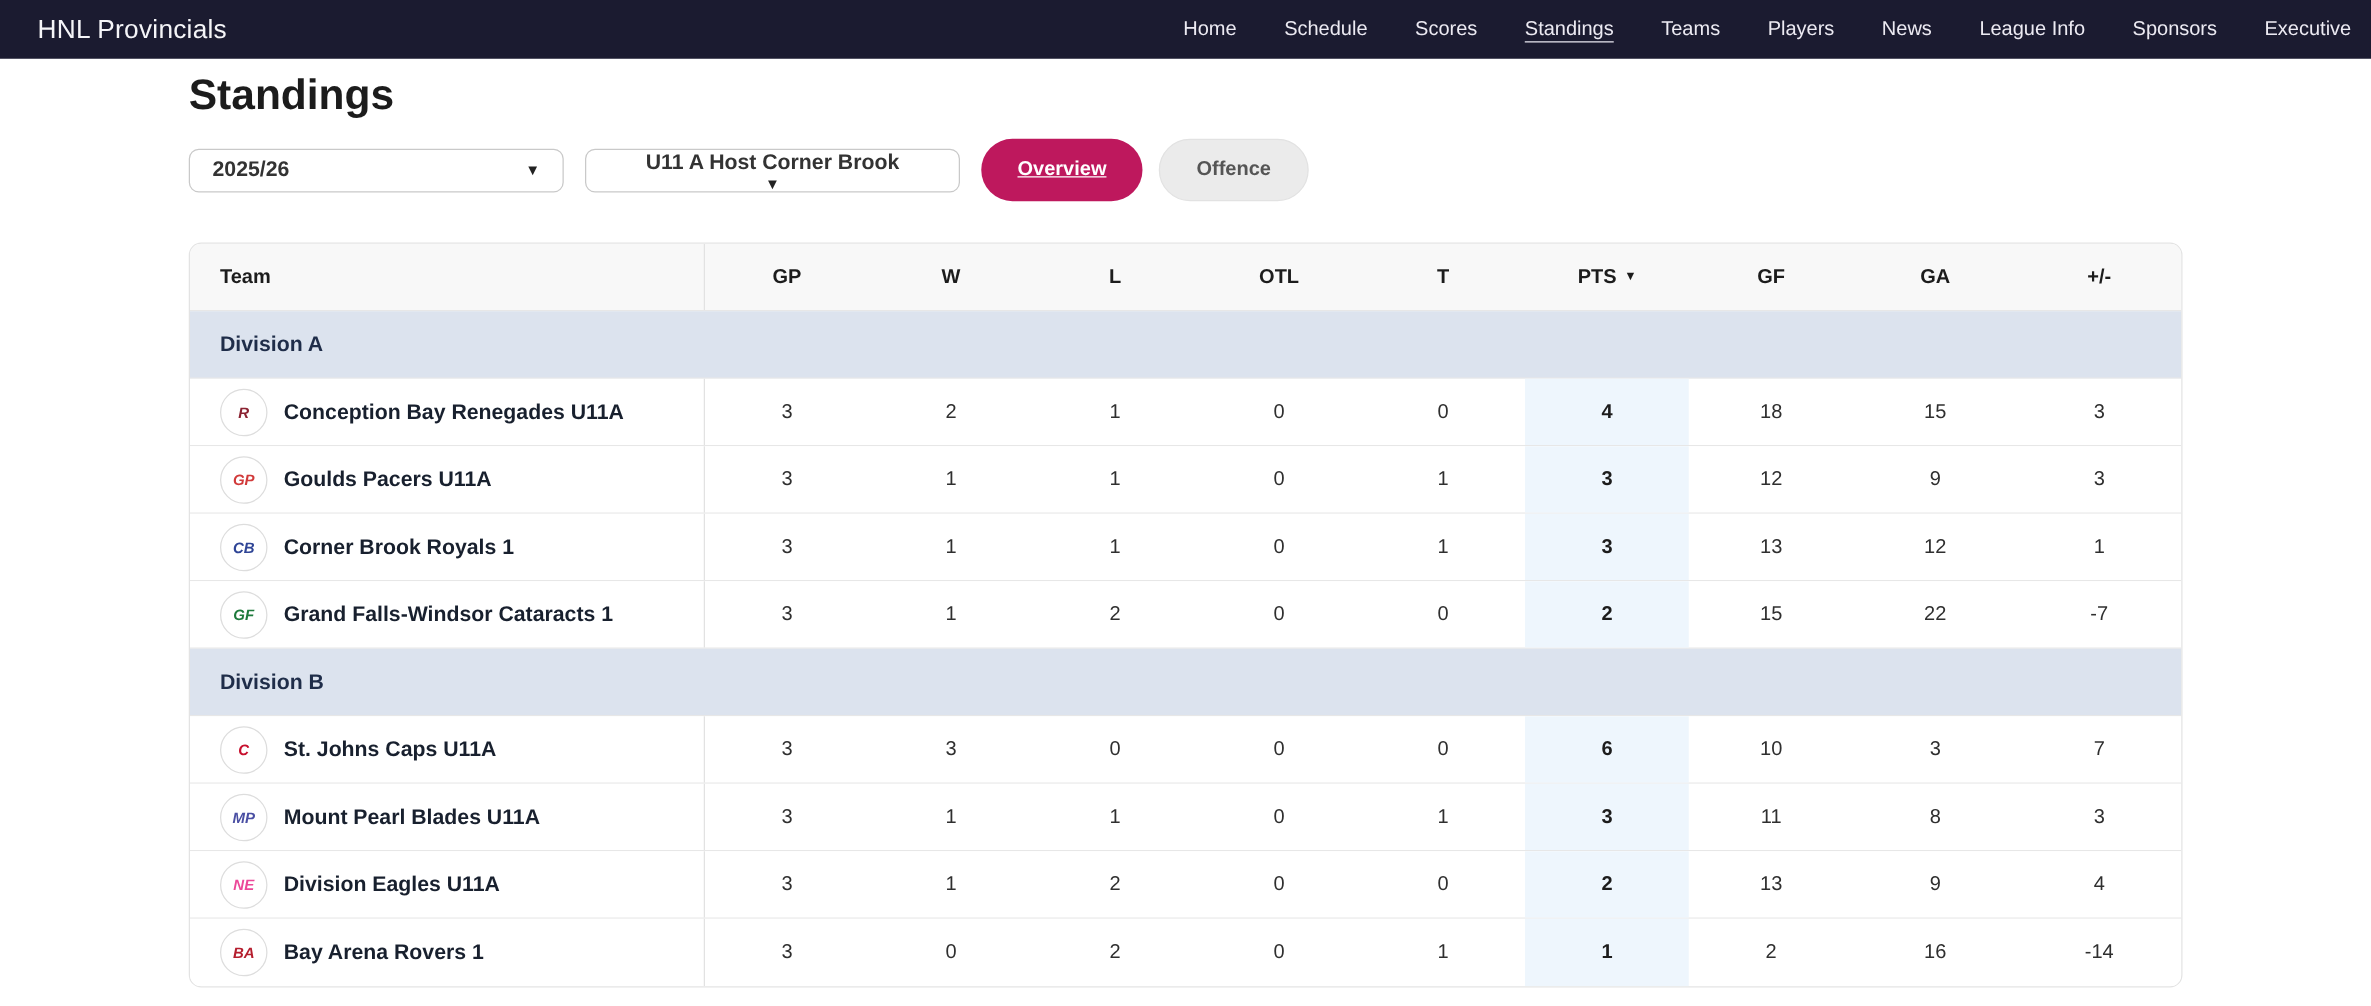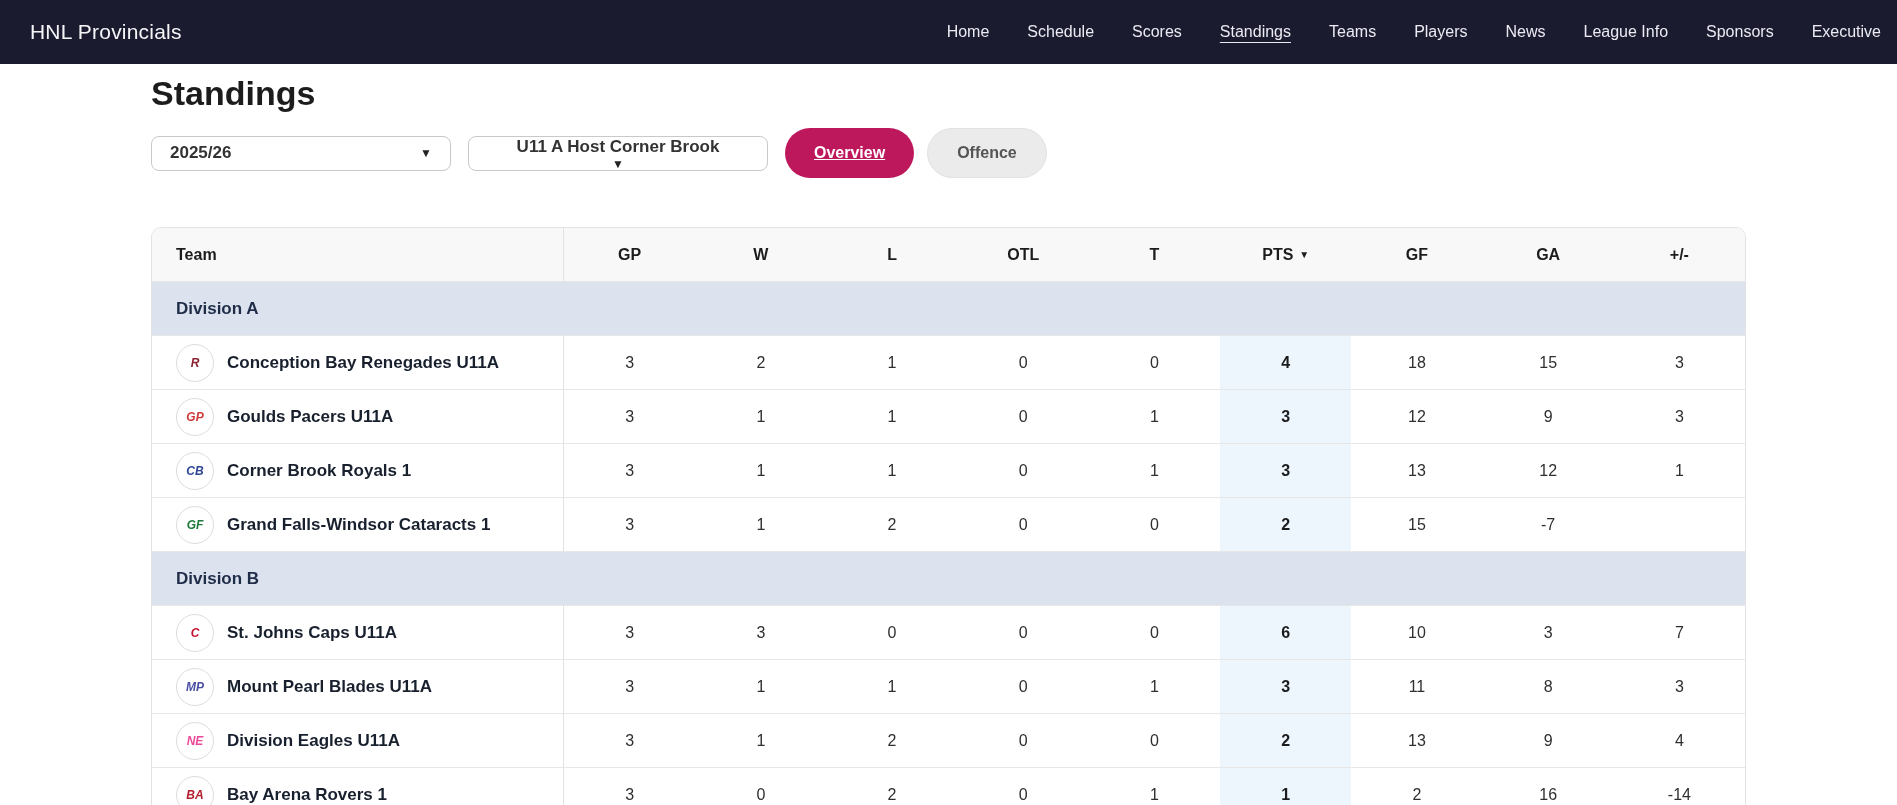--- a/index.html
+++ b/index.html
@@ -1,20 +1,20 @@
 <!DOCTYPE html>
 <html><head>
 <meta charset="utf-8">
 <style>
   * { margin:0; padding:0; box-sizing:border-box; }
   html,body { width:1897px; height:805px; background:#ffffff; overflow:hidden;
               font-family:"Liberation Sans","DejaVu Sans",sans-serif; }
 
   
-  .navbar { height:64px; background:#1b1b30; display:flex; align-items:center;
+  .navbar { height:47px; background:#1b1b30; display:flex; align-items:center;
             justify-content:space-between; padding:0 10px 0 30px; }
   .brand  { color:#f5f5f8; font-size:21px; font-weight:500; letter-spacing:.2px; }
   .nav-links { display:flex; align-items:center; gap:38px; padding-right:6px; }
   .nav-link  { color:#eceaf2; font-size:16px; text-decoration:none; cursor:pointer; white-space:nowrap; }
   .nav-link.active { text-decoration:underline; text-underline-offset:5px; }
 
   
   .content { width:1595px; margin:0 auto; }
   h1.page-title { margin-top:10px; font-size:34px; font-weight:bold; color:#1c1c1c; }
 
@@ -25,21 +25,21 @@
   .select + .select { margin-left:17px;flex-direction:column; }
   .select .val { font-size:17px; font-weight:bold; color:#333; }
   .select .caret { font-size:12px; color:#222; }
   .tab-btn { border:none; border-radius:999px; height:50px; padding:0 29px;
              font-size:16px; font-weight:bold; cursor:pointer;
              font-family:"Liberation Sans","DejaVu Sans",sans-serif; }
   .tab-btn.primary { background:#be185d; color:#ffffff; margin-left:17px;text-decoration:underline; }
   .tab-btn.ghost   { background:#ebebeb; color:#555555; margin-left:13px; border:1px solid #e2e2e2; }
 
   
-  .table { margin-top:49px; border:1px solid #e3e3e3; border-radius:10px;
+  .table { margin-top:33px; border:1px solid #e3e3e3; border-radius:10px;
            overflow:hidden; background:#fff; }
   .row { display:grid; grid-template-columns:412px repeat(9,1fr); min-height:54px;
          align-items:stretch; border-bottom:1px solid #e7e7e7; }
   .row:last-child { border-bottom:none; }
   .cell { display:flex; align-items:center; }
   .cell.num { justify-content:center; font-size:16px; color:#2f2f2f; }
   .cell.team-col { padding-left:24px; border-right:1px solid #e2e2e2; }
 
   .header-row { background:#f8f8f8; }
   .header-row .cell { font-weight:bold; font-size:16px; color:#1c1c1c; }
@@ -178,20 +178,21 @@
           <span class="team-logo" style="color: rgb(30, 122, 60);">GF</span>
           <span class="team-name">Grand Falls-Windsor Cataracts 1</span>
         </div>
         <div class="cell num">3</div>
         <div class="cell num">1</div>
         <div class="cell num">2</div>
         <div class="cell num">0</div>
         <div class="cell num">0</div>
         <div class="cell num pts">2</div>
         <div class="cell num">15</div>
+        <div class="cell num">22</div>
         <div class="cell num">-7</div>
       </div>
       <div class="row division-row">
         <div class="cell">Division B</div>
       </div>
       <div class="row team-row">
         <div class="cell team-col">
           <span class="team-logo" style="color: rgb(200, 16, 46);">C</span>
           <span class="team-name">St. Johns Caps U11A</span>
         </div>

